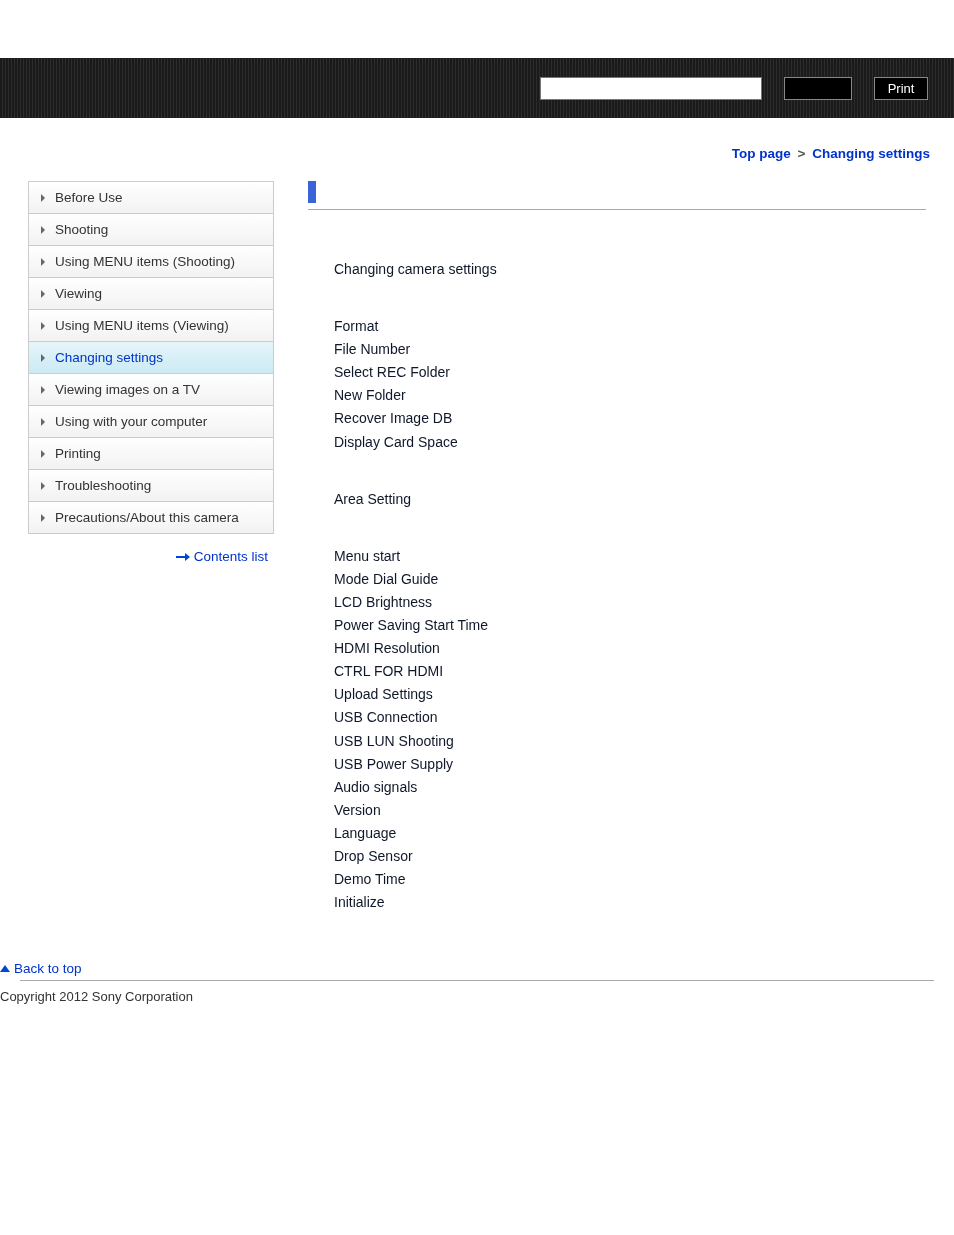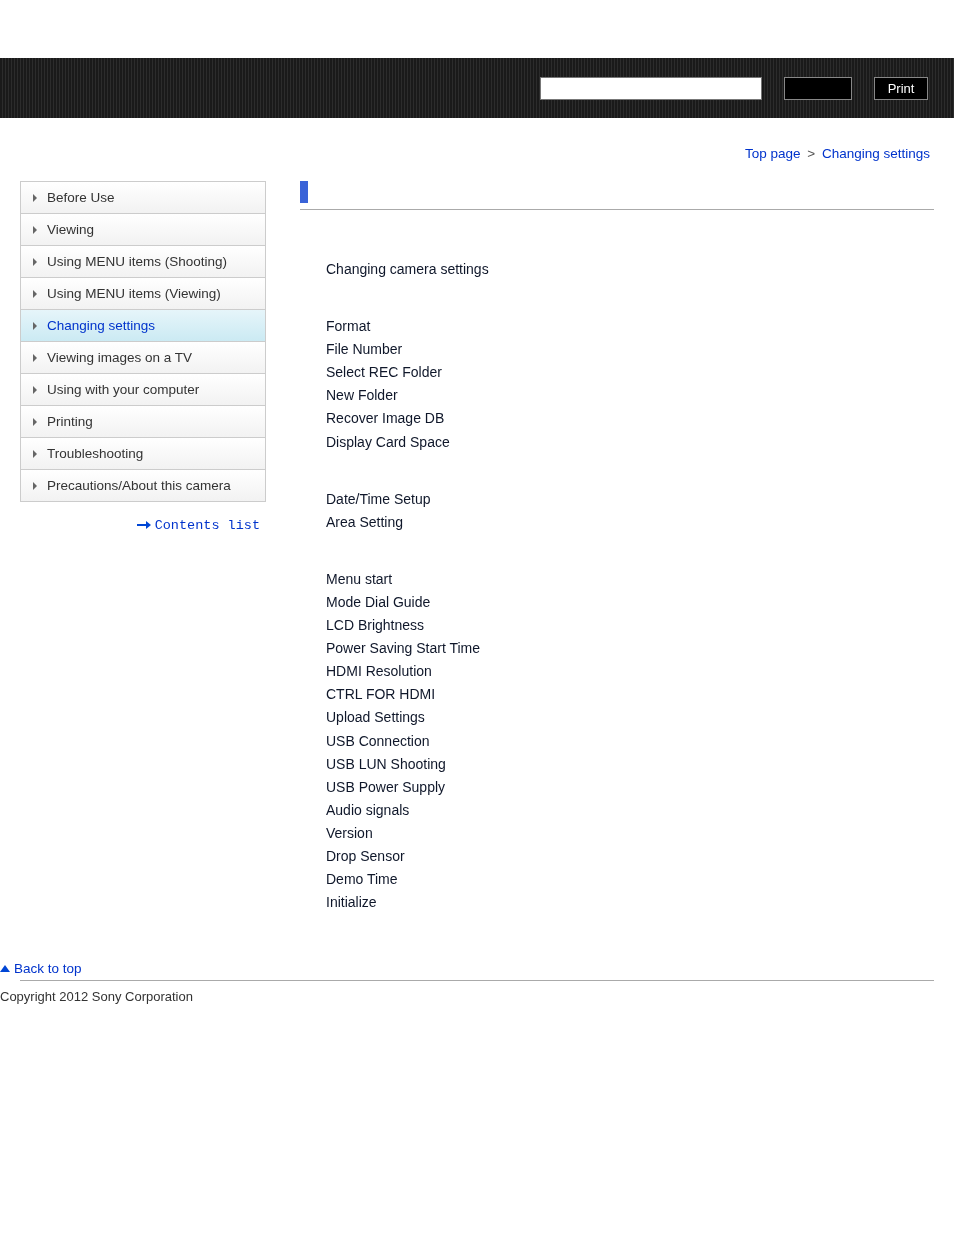--- a/index.html
+++ b/index.html
@@ -46,24 +46,25 @@
       color: #fff;
       border: 1px solid #888;
       font-size: 13px;
       cursor: pointer;
     }
     .breadcrumb {
       text-align: right;
       color: #0033cc;
       padding: 28px 24px 0 0;
       font-size: 13.5px;
+      font-weight: bold;
     }
     .breadcrumb a { color: #0033cc; text-decoration: none; }
     .breadcrumb .sep { color: #555; padding: 0 3px; }
-    .layout { display: flex; padding: 0 20px; margin-top: 20px; justify-content: space-between; }
+    .layout { display: flex; padding: 0 28px; margin-top: 20px; justify-content: space-between; }
     .sidebar { width: 246px; flex-shrink: 0; }
     .nav { list-style: none; border: 1px solid #ccc; border-bottom: none; }
     .nav li {
       border-bottom: 1px solid #ccc;
       background: linear-gradient(#ffffff, #f2f2f2);
     }
     .nav li.active {
       background: linear-gradient(#e6f5fa, #cbeaf3);
     }
     .nav a {
@@ -84,21 +85,20 @@
       flex-shrink: 0;
     }
     .contents-list {
       text-align: right;
       padding: 14px 6px 0 0;
     }
     .contents-list a {
       color: #0033cc;
       text-decoration: none;
       font-size: 13.5px;
-      font-family: Liberation Mono, monospace;
     }
     .arrow-right {
       display: inline-block;
       width: 14px; height: 8px;
       position: relative;
       margin-right: 4px;
       vertical-align: middle;
     }
     .arrow-right::before {
       content: "";
@@ -184,27 +184,33 @@
     <ul class="nav" id="nav">
         <li>
           <a href="#">
             <span class="caret"></span>
             <span>Before Use</span>
           </a>
         </li>
         <li>
           <a href="#">
             <span class="caret"></span>
+            <span>Shooting</span>
+          </a>
+        </li>
+        <li>
+          <a href="#">
+            <span class="caret"></span>
+            <span>Using MENU items (Shooting)</span>
+          </a>
+        </li>
+        <li>
+          <a href="#">
+            <span class="caret"></span>
             <span>Viewing</span>
-          </a>
-        </li>
-        <li>
-          <a href="#">
-            <span class="caret"></span>
-            <span>Using MENU items (Shooting)</span>
           </a>
         </li>
         <li>
           <a href="#">
             <span class="caret"></span>
             <span>Using MENU items (Viewing)</span>
           </a>
         </li>
         <li class="active">
           <a href="#">
@@ -259,36 +265,36 @@
         </div>
         <div class="group tight">
           <a href="#">Format</a>
           <a href="#">File Number</a>
           <a href="#">Select REC Folder</a>
           <a href="#">New Folder</a>
           <a href="#">Recover Image DB</a>
           <a href="#">Display Card Space</a>
         </div>
         <div class="group tight">
-          <a href="#">Date/Time Setup</a>
           <a href="#">Area Setting</a>
         </div>
         <div class="group tight">
           <a href="#">Menu start</a>
           <a href="#">Mode Dial Guide</a>
           <a href="#">LCD Brightness</a>
           <a href="#">Power Saving Start Time</a>
           <a href="#">HDMI Resolution</a>
           <a href="#">CTRL FOR HDMI</a>
           <a href="#">Upload Settings</a>
           <a href="#">USB Connection</a>
           <a href="#">USB LUN Shooting</a>
           <a href="#">USB Power Supply</a>
           <a href="#">Audio signals</a>
           <a href="#">Version</a>
+          <a href="#">Language</a>
           <a href="#">Drop Sensor</a>
           <a href="#">Demo Time</a>
           <a href="#">Initialize</a>
         </div>
       </div>
   </main>
 </div>
 
 <div class="back-top">
   <span class="up-tri"></span><a href="#">Back to top</a>

